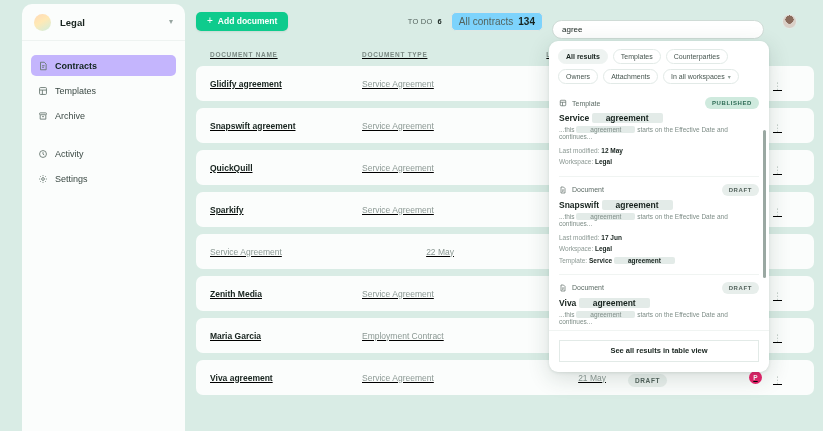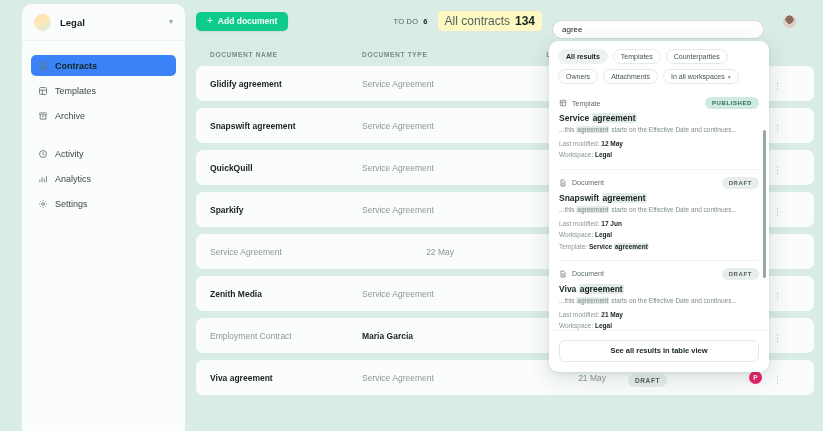--- a/index.html
+++ b/index.html
@@ -31,21 +31,21 @@
   }
   .ws-name { font-size: 9.5px; color: #17231e; font-weight: 600; flex: 1; }
   .ws-chev { color: #97a5a0; font-size: 8px; line-height: 1; }
 
   .nav { padding: 14px 9px 0 9px; }
   .nav-item {
     display: flex; align-items: center; gap: 7px;
     height: 21px; padding: 0 7px; border-radius: 5px;
     font-size: 9px; color: #3c4a45; margin-bottom: 4px;
   }
-  .nav-item.active { background: #3b82f6; color: #10241d; font-weight: 600; }
+  .nav-item.active { background: #c4b5fd; color: #10241d; font-weight: 600; }
   .nav-icon { width: 10px; height: 10px; display:flex; align-items:center; justify-content:center; color:#66766f; }
   .nav-icon svg { display:block; }
   .nav-gap { height: 13px; }
 
   
   .main { position: absolute; left: 192px; top: 0; width: 631px; height: 431px; }
 
   .topbar { height: 42px; display: flex; align-items: center; padding: 0 0 0 4px; }
   .add-btn {
     display: inline-flex; align-items: center; gap: 5px;
@@ -53,40 +53,40 @@
     font-family: inherit; font-size: 8.5px; font-weight: 700;
     height: 19px; padding: 0 11px; border-radius: 5px;
     box-shadow: 0 1px 2px rgba(0,0,0,.08);
   }
   .add-btn .plus { font-size: 10px; font-weight: 400; line-height: 1; }
 
   .counts { margin-left: auto; display: flex; align-items: center; gap: 9px; padding-right: 26px; }
   .count-plain { font-size: 7.5px; color: #54635d; letter-spacing: .2px; display:flex; gap:5px; }
   .count-plain b { color: #17231e; font-weight: 700; }
   .count-chip {
-    font-size: 12px; color: #54635d; border: 1px solid #dfe8e4;
-    border-radius: 5px; padding: 3px 7px; background: #fef9c3;
+    font-size: 10px; color: #54635d; border: 1px solid #dfe8e4;
+    border-radius: 5px; padding: 3px 7px; background: #7dd3fc;
     display: flex; gap: 5px; align-items: center; text-align: center;
   }
   .count-chip b { color: #17231e; font-weight: 700; }
 
   .search-wrap { position: relative; width: 212px; }
   .search-input {
     width: 212px; height: 19px; border: 1px solid #cfdbd6; border-radius: 10px;
     background: #fff; font-family: inherit; font-size: 8px; color: #17231e;
     padding: 0 9px; outline: none; margin-top: 16px;
   }
   .avatar-top {
     width: 15px; height: 15px; border-radius: 50%; margin-left: 9px;
     background: radial-gradient(circle at 50% 35%, #8a6b5c 0 38%, #d9cfc6 39% 100%);
     border: 1px solid #e3ebe8;
   }
 
   
-  .table { padding: 0 9px 6px 4px; }
+  .table { padding: 0 9px 6px 4px; text-decoration: underline; }
   .thead { display: flex; height: 24px; align-items: center; padding: 0 14px; }
   .th { font-size: 6.5px; letter-spacing: .7px; color: #7b8a84; font-weight: 600; }
   .c-name { width: 152px; }
   .c-type { width: 152px; }
   .c-mod  { width: 92px; text-align: right; }
   .c-badge{ width: 96px; }
   .c-own  { width: 60px; }
   .c-menu { width: 20px; text-align: right; }
 
   .row {
@@ -127,34 +127,34 @@
   .r-kind { font-size: 7px; color: #5d6c66; display: flex; align-items: center; gap: 5px; }
   .r-kind svg { display: block; }
   .r-status {
     margin-left: auto; font-size: 6px; font-weight: 700; letter-spacing: .6px;
     border-radius: 8px; padding: 3px 7px;
   }
   .r-status.published { background: #cfeade; color: #2d6b55; }
   .r-status.draft { background: #e7eeeb; color: #53625c; }
   .r-title { font-size: 8.5px; font-weight: 700; color: #17231e; margin-bottom: 3px; }
   .r-title mark, .r-snip mark, .r-meta mark {
-    background: #e3ebe8; color: inherit; padding: 0 1px; border-radius: 2px;
+    background: #e3ebe8; color: inherit; padding: 0 14px; border-radius: 2px;
   }
   .r-snip { font-size: 6.5px; color: #7e8d87; margin-bottom: 5px; }
   .r-meta { font-size: 6.5px; color: #8b9893; line-height: 1.75; }
   .r-meta b { color: #17231e; font-weight: 700; }
   .r-divider { height: 1px; background: #f0f4f2; margin: 0 10px; }
 
   .scrollbar {
     position: absolute; right: 3px; top: 40px; width: 3px; height: 148px;
     background: #9aa8a2; border-radius: 2px;
   }
   .dd-footer { padding: 8px 10px 10px 10px; border-top: 1px solid #f0f4f2; }
   .see-all {
-    width: 100%; height: 22px; border: 1px solid #e2eae7; border-radius: 6px;
+    width: 100%; height: 22px; border: 1px solid #e2eae7; border-radius: 0;
     background: #fff; font-family: inherit; font-size: 7.5px; font-weight: 600;
     color: #17231e;
   }
 </style>
 </head>
 <body>
 
 <div class="app">
 
   <aside class="sidebar">
@@ -197,28 +197,20 @@
             <svg width="10" height="10" viewBox="0 0 16 16" fill="none" stroke="currentColor" stroke-width="1.4">
               <circle cx="8" cy="8" r="5.5"></circle>
               <path d="M8 5v3.2l2 1.3"></path>
             </svg>
           </span>
         <span>Activity</span>
       </div>
       <div class="nav-item">
         <span class="nav-icon">
             <svg width="10" height="10" viewBox="0 0 16 16" fill="none" stroke="currentColor" stroke-width="1.4">
-              <path d="M3 13V9M6.5 13V5M10 13V7.5M13.5 13V3.5"></path>
-            </svg>
-          </span>
-        <span>Analytics</span>
-      </div>
-      <div class="nav-item">
-        <span class="nav-icon">
-            <svg width="10" height="10" viewBox="0 0 16 16" fill="none" stroke="currentColor" stroke-width="1.4">
               <circle cx="8" cy="8" r="2.2"></circle>
               <path d="M8 1.8v1.6M8 12.6v1.6M1.8 8h1.6M12.6 8h1.6M3.6 3.6l1.1 1.1M11.3 11.3l1.1 1.1M12.4 3.6l-1.1 1.1M4.7 11.3l-1.1 1.1"></path>
             </svg>
           </span>
         <span>Settings</span>
       </div>
     </nav>
   </aside>
 
   <section class="main">
@@ -296,22 +288,22 @@
           </div>
           <div class="row">
             <div class="td name c-name">Zenith Media</div>
             <div class="td c-type">Service Agreement</div>
             <div class="td c-mod">21 May</div>
             <div class="c-badge"></div>
             <div class="c-own"></div>
             <div class="c-menu"><span class="kebab">⋮</span></div>
           </div>
           <div class="row">
+            <div class="td name c-name">Maria Garcia</div>
             <div class="td c-type">Employment Contract</div>
-            <div class="td name c-name">Maria Garcia</div>
             <div class="td c-mod">21 May</div>
             <div class="c-badge"></div>
             <div class="c-own"></div>
             <div class="c-menu"><span class="kebab">⋮</span></div>
           </div>
           <div class="row">
             <div class="td name c-name">Viva agreement</div>
             <div class="td c-type">Service Agreement</div>
             <div class="td c-mod">21 May</div>
             <div class="c-badge" style="padding-left: 22px;"><span class="badge-draft">DRAFT</span></div>

